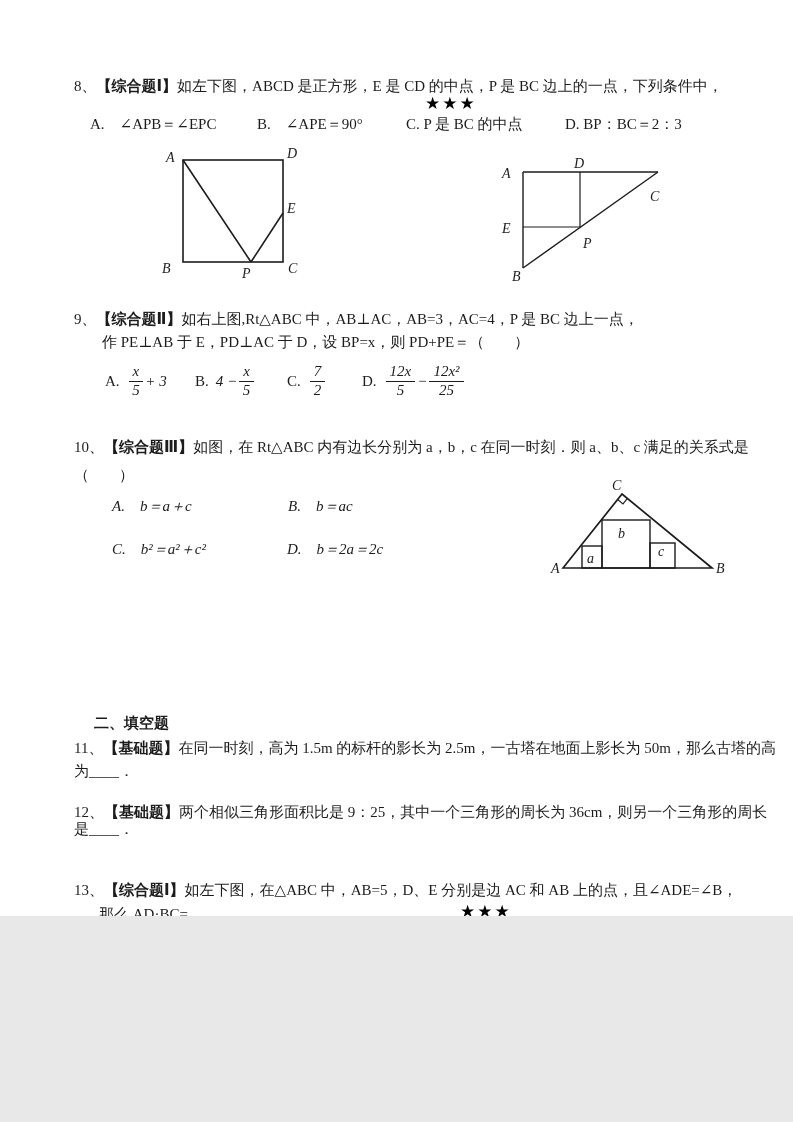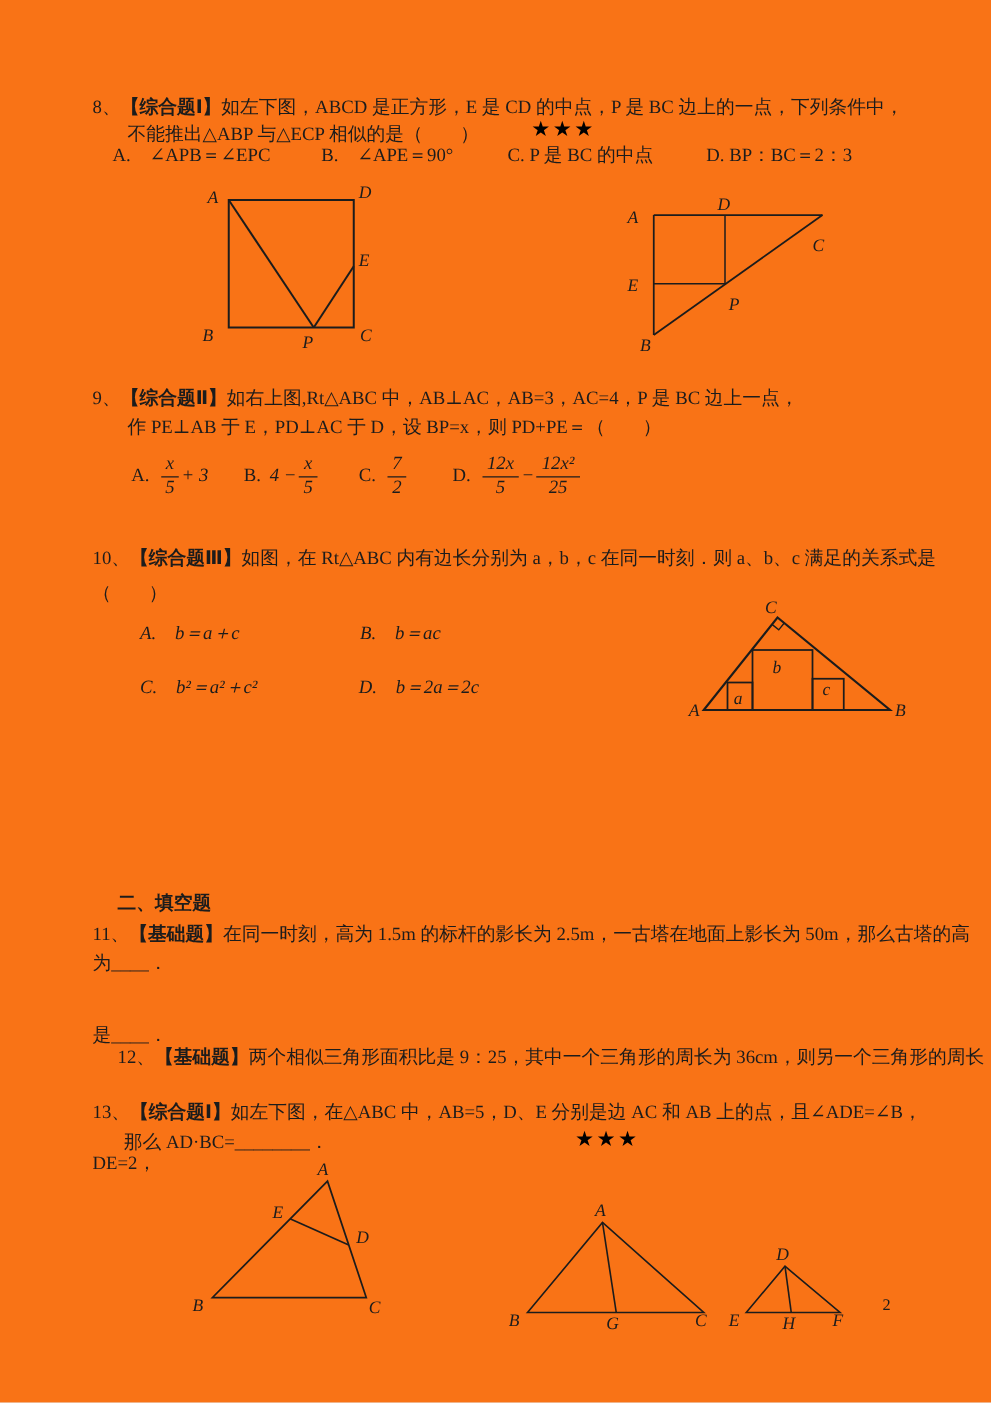--- a/index.html
+++ b/index.html
@@ -1,18 +1,18 @@
 <!DOCTYPE html>
 <html><head>
 <meta charset="utf-8">
 <style>
   html,body { margin:0; padding:0; background:#e8e8e8; }
   .page {
-    position:relative; width:793px; height:1122px; margin:0 auto;
-    background:#f97316; overflow:hidden;
+    position:relative; width:793px; height:916px; margin:0 auto;
+    background:#ffffff; overflow:hidden;
     font-family:"Liberation Serif","DejaVu Serif",serif; color:#1c1c1c;
   }
   .t { position:absolute; font-size:15px; white-space:nowrap; line-height:1.25; }
   .tag { font-family:"Liberation Sans","DejaVu Sans",sans-serif; font-weight:bold; }
   .heading { font-family:"Liberation Sans","DejaVu Sans",sans-serif; font-weight:bold; font-size:15px;margin-left:20px; }
   .stars { font-size:17px; letter-spacing:2px; color:#000; }
   .opt { position:absolute; font-size:15px; white-space:nowrap; }
   .q9opt { position:absolute; top:360px; height:42px; display:flex; align-items:center; font-size:15px; white-space:nowrap; }
   .q9opt .lbl { margin-right:7px; }
   .mathvar { font-style:italic; }
@@ -23,21 +23,20 @@
   svg line, svg rect, svg polyline, svg polygon { stroke:#1c1c1c; fill:none; }
   .vlabel { font:italic 14px "Liberation Serif","DejaVu Serif",serif; fill:#1c1c1c; }
   .pageno { position:absolute; font-size:13px; }
 </style>
 </head>
 <body>
 
 <div class="page">
 
   <div class="t" style="left:74px; top:77px;"><span>8、</span><span class="tag">【综合题Ⅰ】</span><span>如左下图，ABCD 是正方形，E 是 CD 的中点，P 是 BC 边上的一点，下列条件中，</span></div>
-  <div class="t" style="left:102px; top:99px;">不能推出△ABP 与△ECP 相似的是（　　）</div>
   <div class="t stars" style="left:425px; top:93px;">★★★</div>
   <div class="opt" style="left:90px;  top:115px;">A.　∠APB＝∠EPC</div>
   <div class="opt" style="left:257px; top:115px;">B.　∠APE＝90°</div>
   <div class="opt" style="left:406px; top:115px;">C. P 是 BC 的中点</div>
   <div class="opt" style="left:565px; top:115px;">D. BP：BC＝2：3</div>
 
   <svg style="left:153px; top:142px;" width="160" height="145" viewBox="0 0 160 145">
     <rect x="30" y="18" width="100" height="102" stroke-width="1.6"></rect>
     <line x1="30" y1="18" x2="98" y2="120" stroke-width="1.6"></line>
     <line x1="98" y1="120" x2="130" y2="71" stroke-width="1.6"></line>
@@ -121,21 +120,21 @@
     <text class="vlabel" x="72" y="64">b</text>
     <text class="vlabel" x="41" y="89">a</text>
     <text class="vlabel" x="112" y="82">c</text>
   </svg>
 
   <div class="t heading" style="left:74px; top:714px;">二、填空题</div>
 
   <div class="t" style="left:74px; top:739px;"><span>11、</span><span class="tag">【基础题】</span><span>在同一时刻，高为 1.5m 的标杆的影长为 2.5m，一古塔在地面上影长为 50m，那么古塔的高</span></div>
   <div class="t" style="left:74px; top:762px;">为____．</div>
 
-  <div class="t" style="left:74px; top:837px;margin-left:20px;"><span>12、</span><span class="tag">【基础题】</span><span>两个相似三角形面积比是 9：25，其中一个三角形的周长为 36cm，则另一个三角形的周长</span></div>
+  <div class="t" style="left:74px; top:803px;"><span>12、</span><span class="tag">【基础题】</span><span>两个相似三角形面积比是 9：25，其中一个三角形的周长为 36cm，则另一个三角形的周长</span></div>
   <div class="t" style="left:74px; top:820px;">是____．</div>
 
   <div class="t" style="left:74px; top:860px;margin-top:21px;"><span>13、</span><span class="tag">【综合题Ⅰ】</span><span>如左下图，在△ABC 中，AB=5，D、E 分别是边 AC 和 AB 上的点，且∠ADE=∠B，</span></div>
   <div class="t" style="left:74px; top:884px;margin-top:38px;">DE=2，</div>
   <div class="t" style="left:99px; top:905px;">那么 AD·BC=________．</div>
   <div class="t stars" style="left:460px; top:901px;">★★★</div>
 
   <svg style="left:148px; top:926px;" width="175" height="135" viewBox="0 0 175 135">
     <polygon points="22,112 114,19 145,112" stroke-width="1.4"></polygon>
     <line x1="84" y1="49" x2="131" y2="70" stroke-width="1.4"></line>

